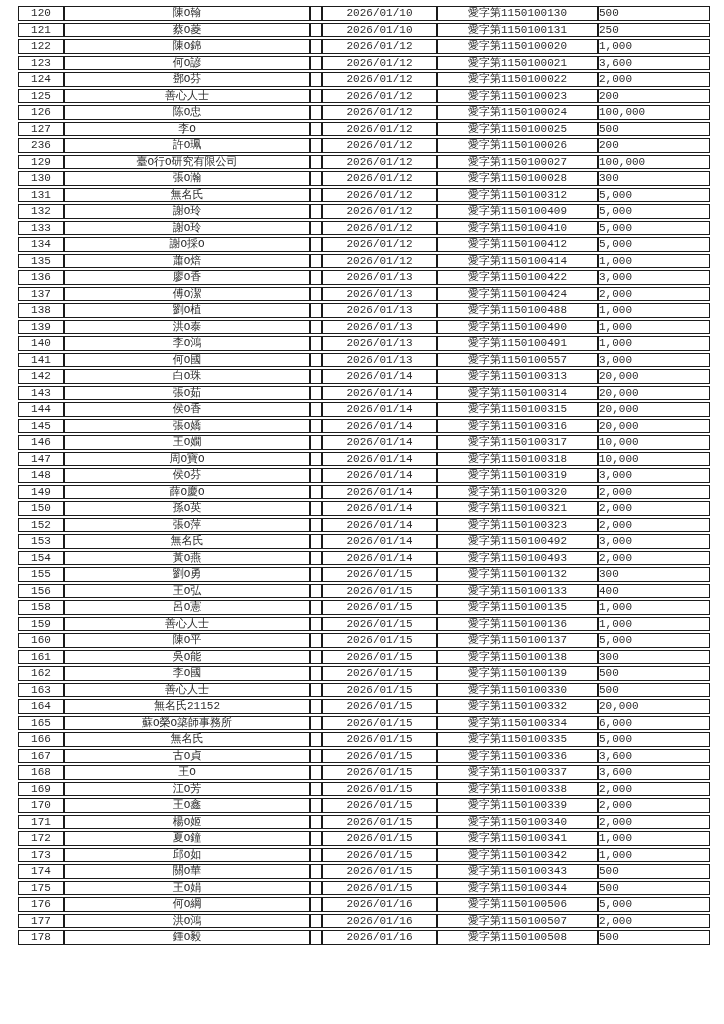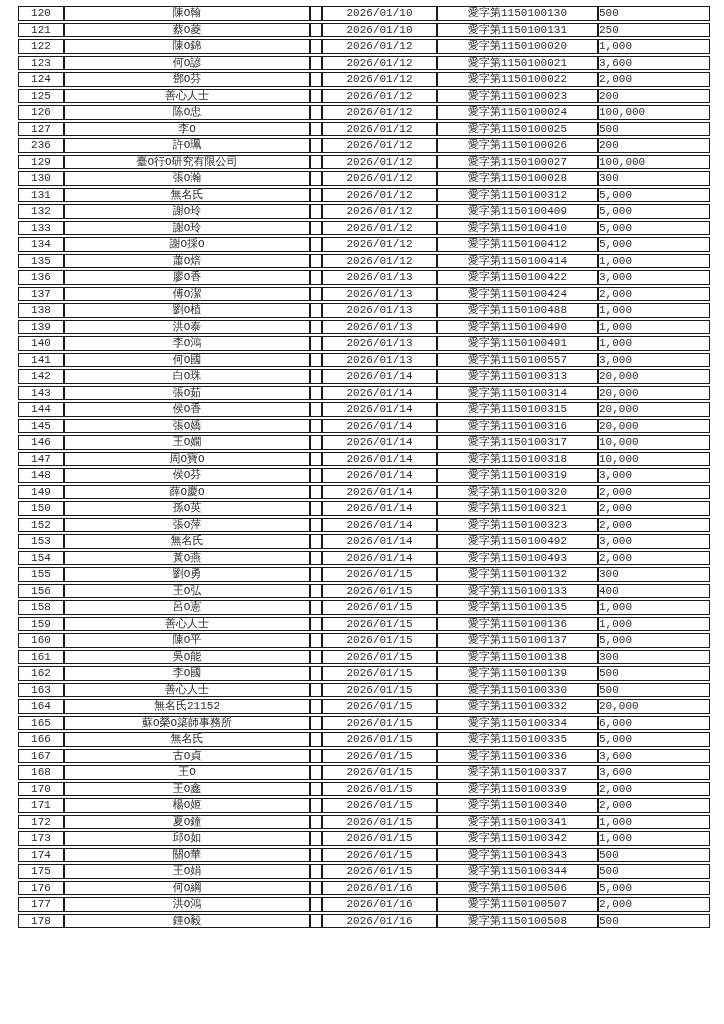--- a/index.html
+++ b/index.html
@@ -425,20 +425,28 @@
         </tr>
         <tr>
           <td class="c-no">168</td>
           <td class="c-name">王O</td>
           <td class="c-gap"></td>
           <td class="c-date">2026/01/15</td>
           <td class="c-receipt">愛字第1150100337</td>
           <td class="c-amount">3,600</td>
         </tr>
         <tr>
+          <td class="c-no">169</td>
+          <td class="c-name">江O芳</td>
+          <td class="c-gap"></td>
+          <td class="c-date">2026/01/15</td>
+          <td class="c-receipt">愛字第1150100338</td>
+          <td class="c-amount">2,000</td>
+        </tr>
+        <tr>
           <td class="c-no">170</td>
           <td class="c-name">王O鑫</td>
           <td class="c-gap"></td>
           <td class="c-date">2026/01/15</td>
           <td class="c-receipt">愛字第1150100339</td>
           <td class="c-amount">2,000</td>
         </tr>
         <tr>
           <td class="c-no">171</td>
           <td class="c-name">楊O姬</td>

